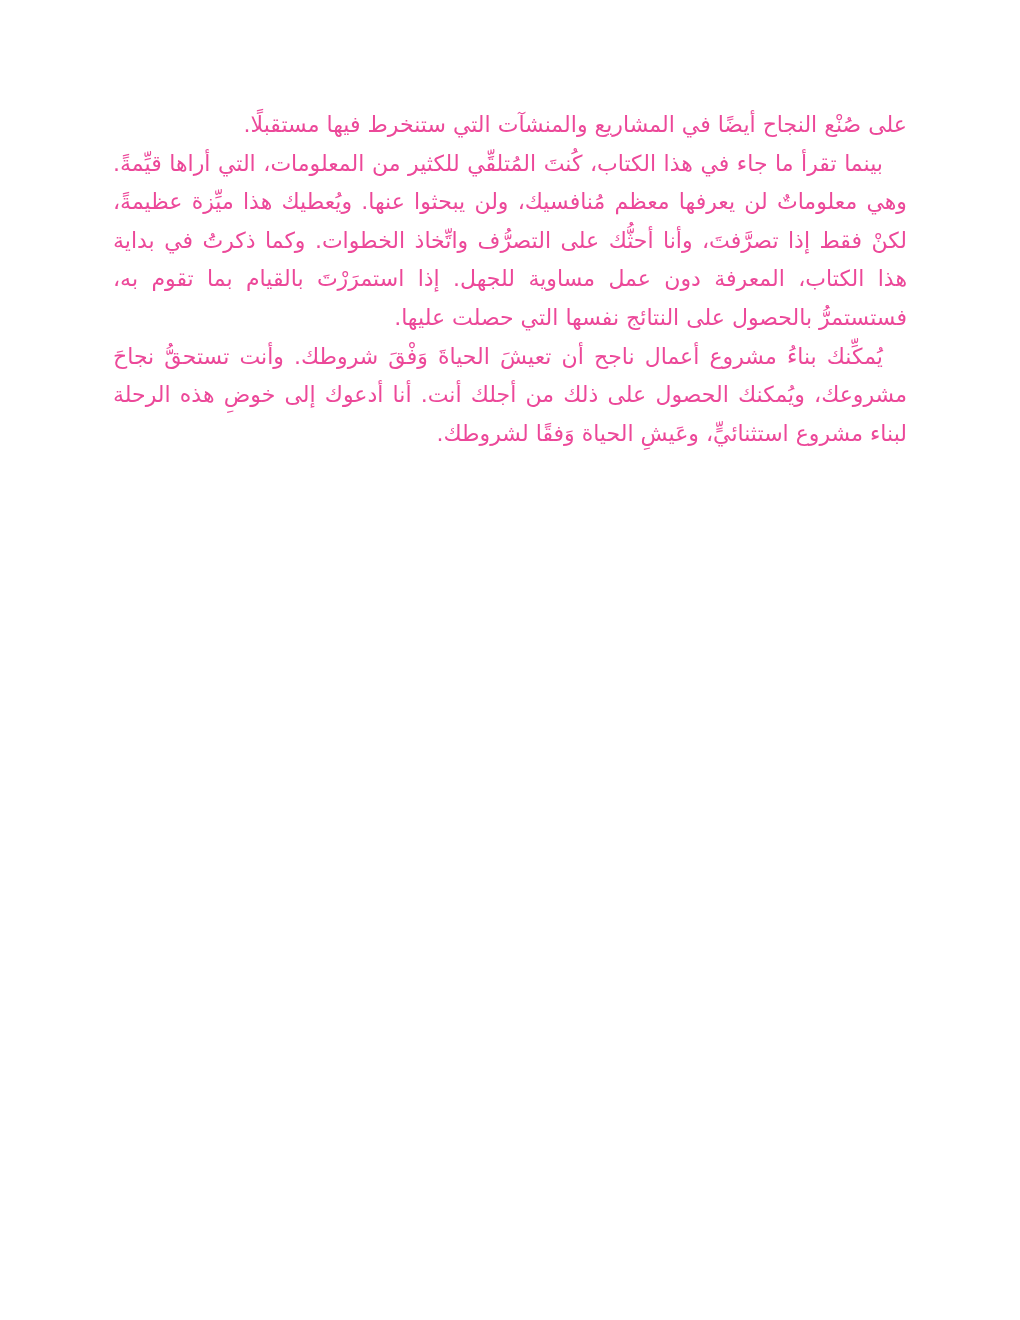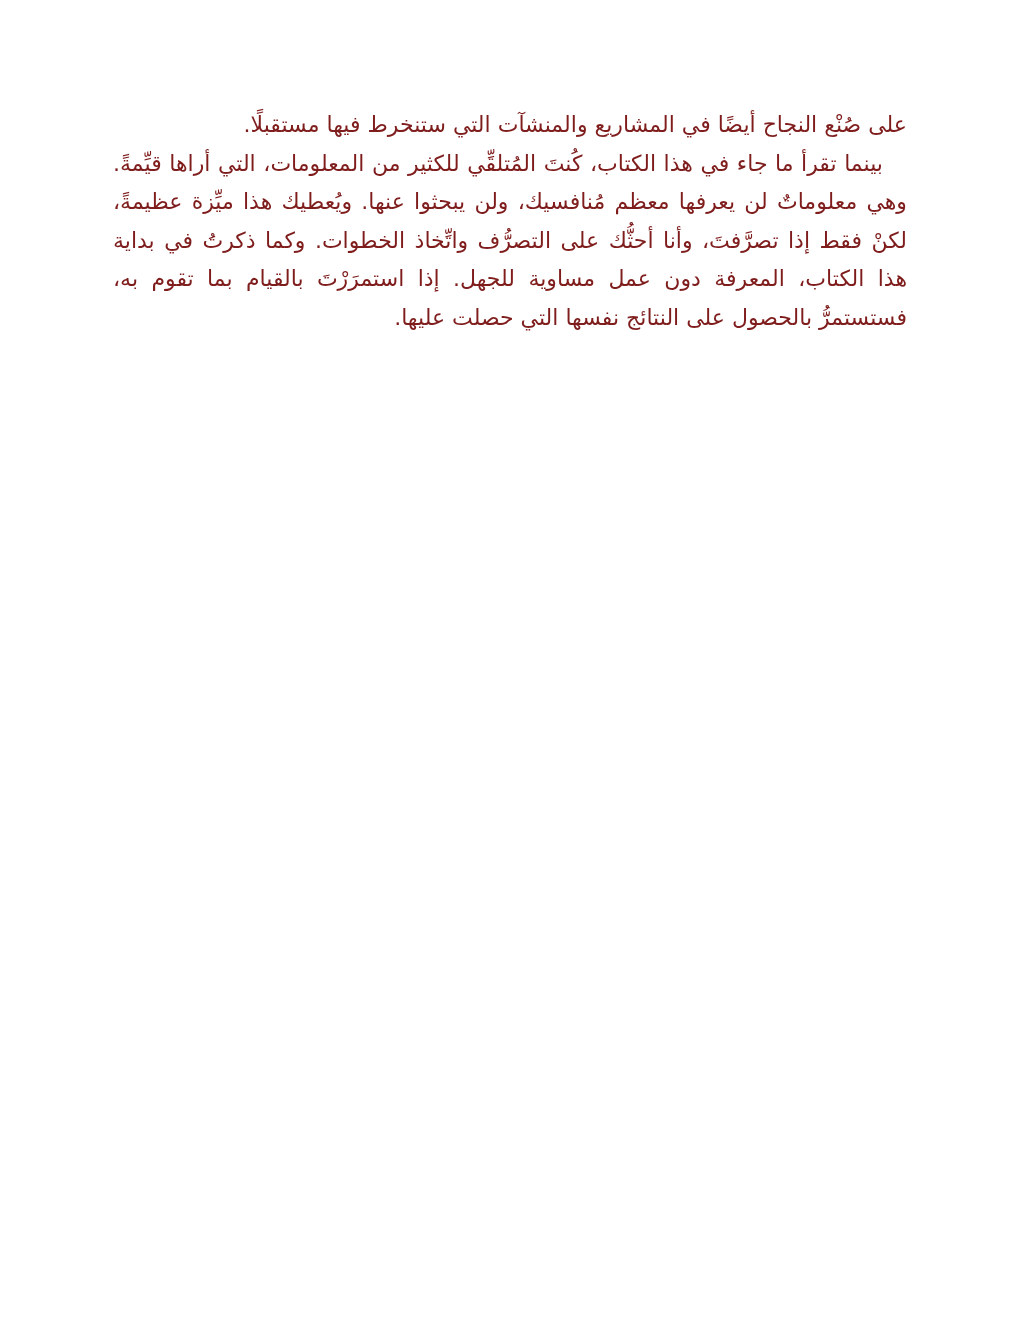--- a/index.html
+++ b/index.html
@@ -24,33 +24,34 @@
   .text-block {
     position: absolute;
     top: 106px;
     right: 113px;
     width: 794px;
     direction: rtl;
     unicode-bidi: embed;
     font-family: "DejaVu Sans", sans-serif;
     font-size: 22px;
     line-height: 38.6px;
-    color: #7f1d1d;
+    color: #ec4899;
     text-align: justify;
     text-justify: inter-word;
   }
   .text-block p {
     margin: 0;
     padding: 0;
   }
   .text-block p.indented {
     text-indent: 24px;
   }
 </style>
 </head>
 <body>
 
 <div class="page">
   <div class="text-block">
     <p>على صُنْع النجاح أيضًا في المشاريع والمنشآت التي ستنخرط فيها مستقبلًا.</p>
     <p class="indented">بينما تقرأ ما جاء في هذا الكتاب، كُنتَ المُتلقِّي للكثير من المعلومات، التي أراها قيِّمةً. وهي معلوماتٌ لن يعرفها معظم مُنافسيك، ولن يبحثوا عنها. ويُعطيك هذا ميِّزة عظيمةً، لكنْ فقط إذا تصرَّفتَ، وأنا أحثُّك على التصرُّف واتِّخاذ الخطوات. وكما ذكرتُ في بداية هذا الكتاب، المعرفة دون عمل مساوية للجهل. إذا استمرَرْتَ بالقيام بما تقوم به، فستستمرُّ بالحصول على النتائج نفسها التي حصلت عليها.</p>
+    <p class="indented">يُمكِّنك بناءُ مشروع أعمال ناجح أن تعيشَ الحياةَ وَفْقَ شروطك. وأنت تستحقُّ نجاحَ مشروعك، ويُمكنك الحصول على ذلك من أجلك أنت. أنا أدعوك إلى خوضِ هذه الرحلة لبناء مشروع استثنائيٍّ، وعَيشِ الحياة وَفقًا لشروطك.</p>
   </div>
 </div>
 
 </body></html>

